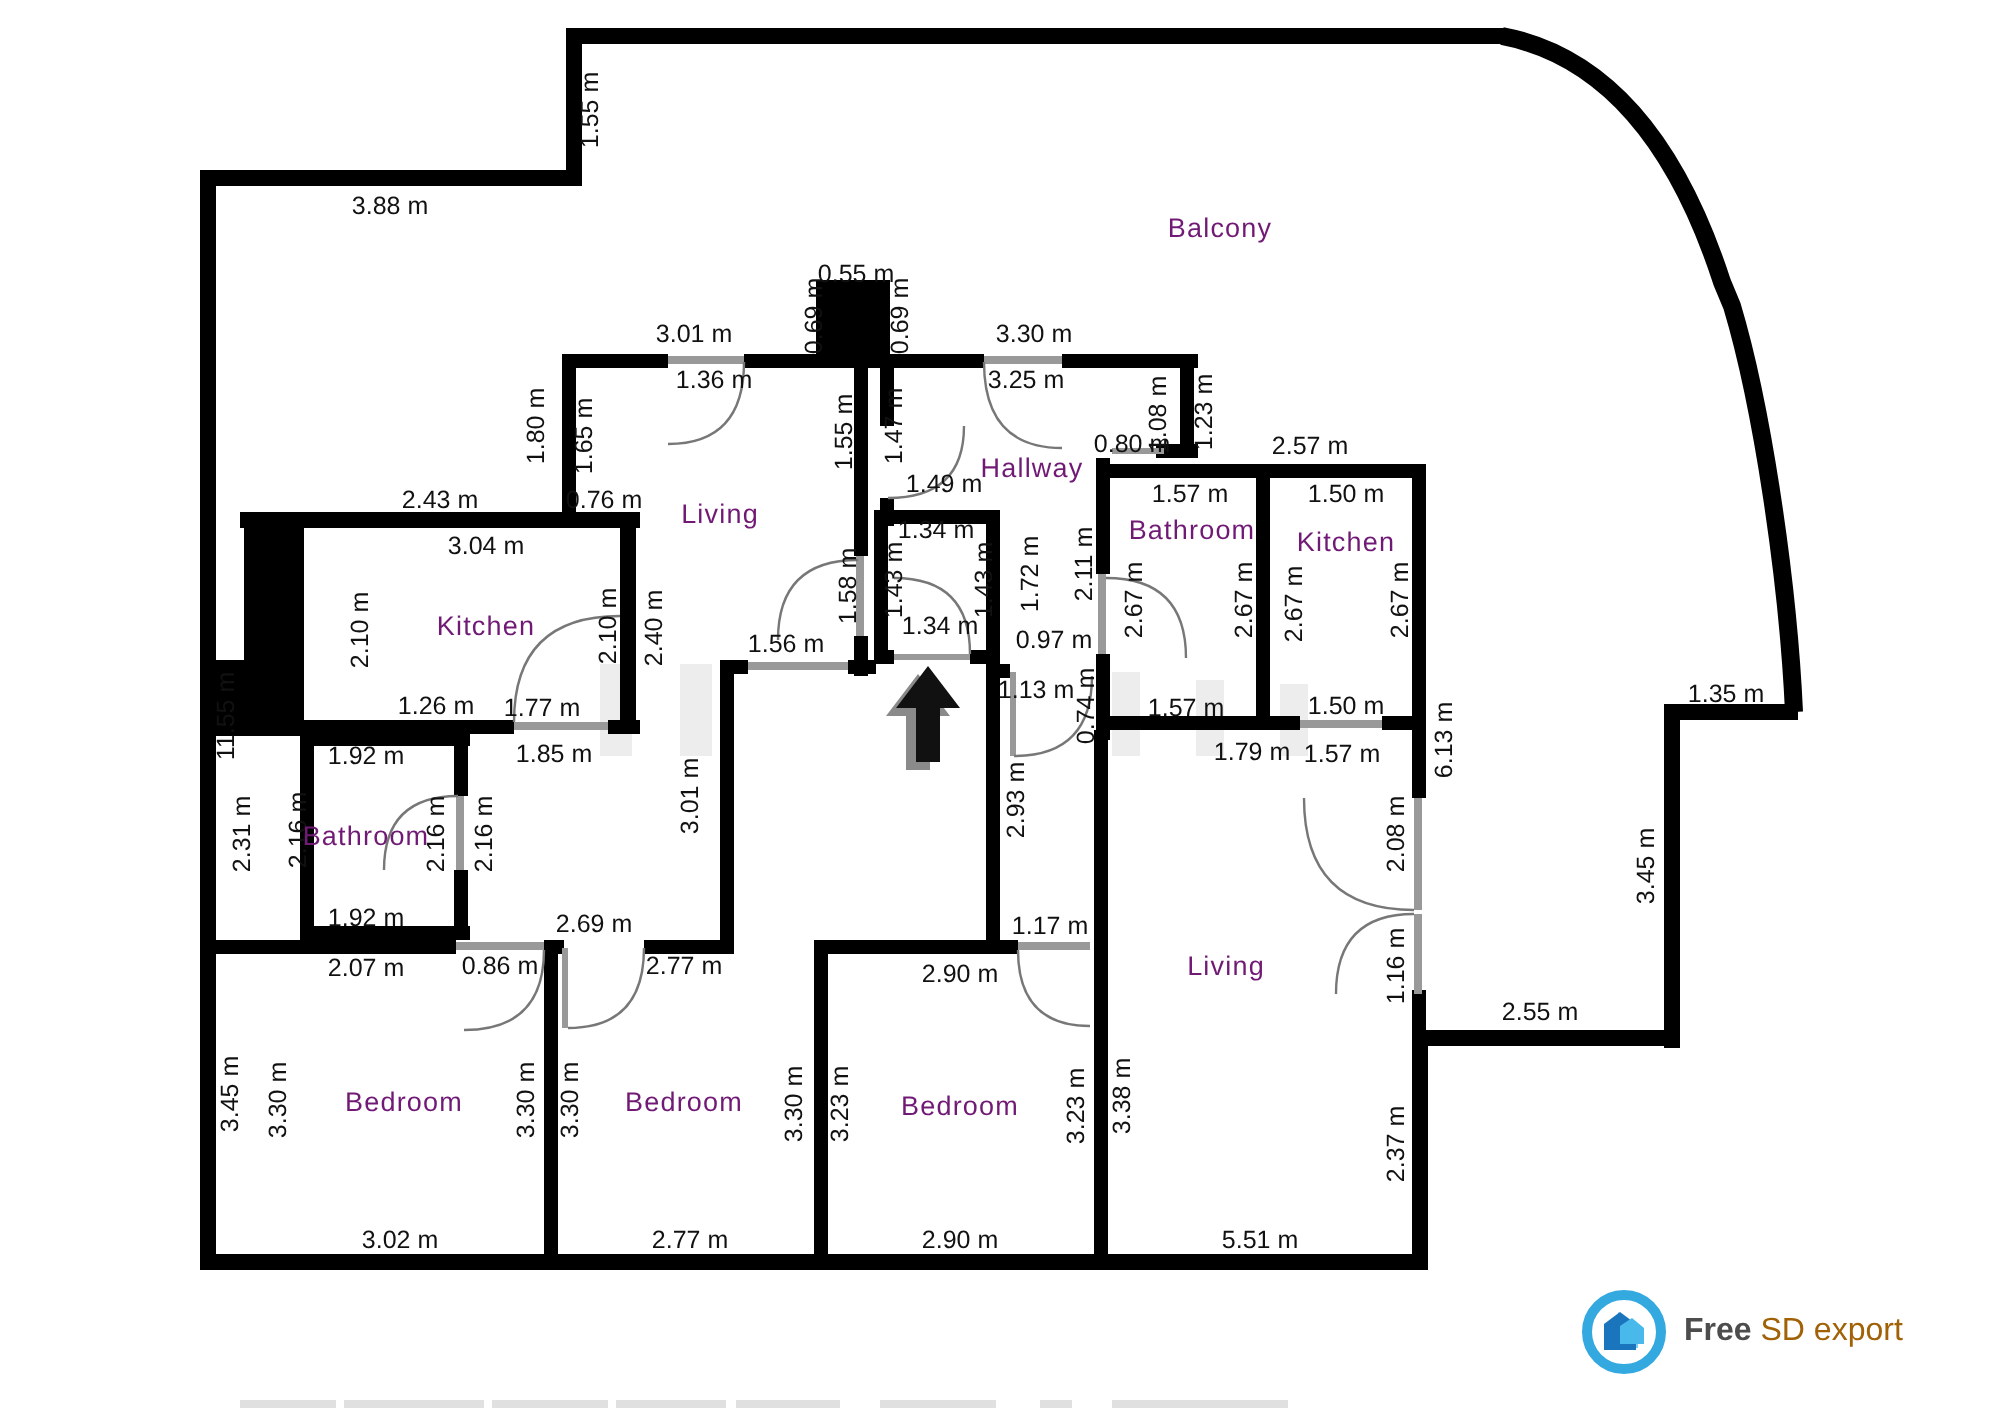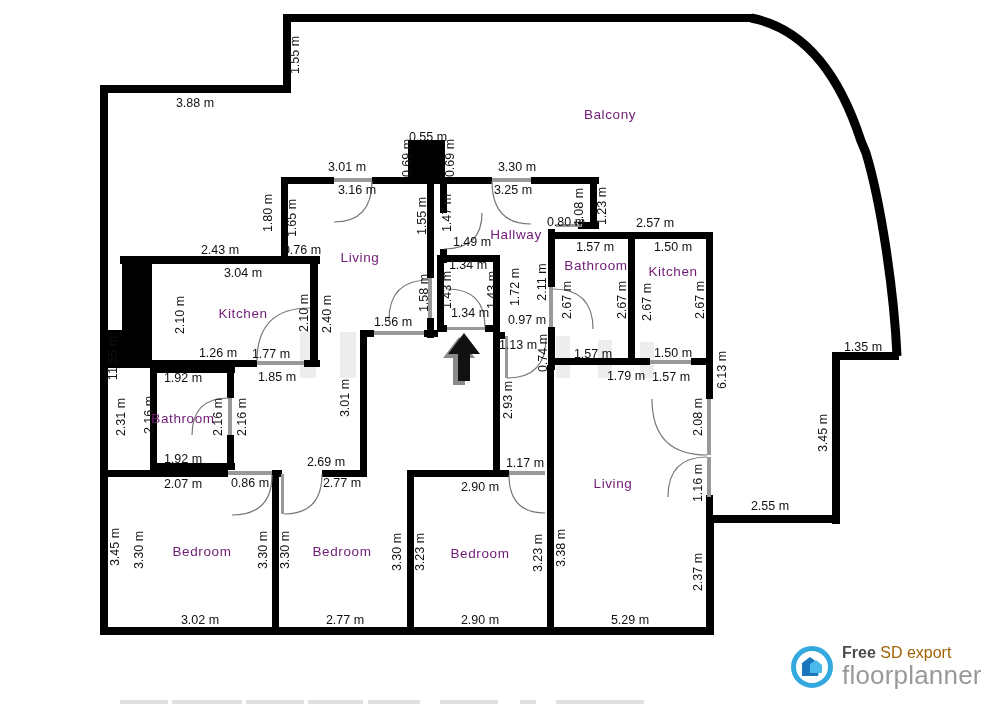--- a/index.html
+++ b/index.html
@@ -144,33 +144,33 @@
       <rect x="440" y="700" width="58" height="4"></rect>
       <rect x="520" y="700" width="16" height="4"></rect>
       <rect x="556" y="700" width="88" height="4"></rect>
     </g>
   </svg>
 
   <div class="labels">
       <span class="dim" style="left: 195px; top: 103px; transform: translate(-50%, -50%); position: absolute;">3.88 m</span>
       <span class="dim" style="left: 428px; top: 137px; transform: translate(-50%, -50%); position: absolute;">0.55 m</span>
       <span class="dim" style="left: 347px; top: 167px; transform: translate(-50%, -50%); position: absolute;">3.01 m</span>
-      <span class="dim" style="left: 357px; top: 190px; transform: translate(-50%, -50%); position: absolute;">3.16 m</span>
+      <span class="dim" style="left: 357px; top: 190px; transform: translate(-50%, -50%); position: absolute;">1.36 m</span>
       <span class="dim" style="left: 517px; top: 167px; transform: translate(-50%, -50%); position: absolute;">3.30 m</span>
       <span class="dim" style="left: 513px; top: 190px; transform: translate(-50%, -50%); position: absolute;">3.25 m</span>
       <span class="dim" style="left: 655px; top: 223px; transform: translate(-50%, -50%); position: absolute;">2.57 m</span>
       <span class="dim" style="left: 220px; top: 250px; transform: translate(-50%, -50%); position: absolute;">2.43 m</span>
       <span class="dim" style="left: 302px; top: 250px; transform: translate(-50%, -50%); position: absolute;">0.76 m</span>
       <span class="dim" style="left: 243px; top: 273px; transform: translate(-50%, -50%); position: absolute;">3.04 m</span>
       <span class="dim" style="left: 218px; top: 353px; transform: translate(-50%, -50%); position: absolute;">1.26 m</span>
       <span class="dim" style="left: 271px; top: 354px; transform: translate(-50%, -50%); position: absolute;">1.77 m</span>
       <span class="dim" style="left: 183px; top: 378px; transform: translate(-50%, -50%); position: absolute;">1.92 m</span>
       <span class="dim" style="left: 277px; top: 377px; transform: translate(-50%, -50%); position: absolute;">1.85 m</span>
       <span class="dim" style="left: 183px; top: 459px; transform: translate(-50%, -50%); position: absolute;">1.92 m</span>
-      <span class="dim" style="left: 297px; top: 462px; transform: translate(-50%, -50%); position: absolute; margin-left: 29px;">2.69 m</span>
+      <span class="dim" style="left: 297px; top: 462px; transform: translate(-50%, -50%); position: absolute;">2.69 m</span>
       <span class="dim" style="left: 183px; top: 484px; transform: translate(-50%, -50%); position: absolute;">2.07 m</span>
       <span class="dim" style="left: 250px; top: 483px; transform: translate(-50%, -50%); position: absolute;">0.86 m</span>
       <span class="dim" style="left: 342px; top: 483px; transform: translate(-50%, -50%); position: absolute;">2.77 m</span>
       <span class="dim" style="left: 393px; top: 322px; transform: translate(-50%, -50%); position: absolute;">1.56 m</span>
       <span class="dim" style="left: 468px; top: 265px; transform: translate(-50%, -50%); position: absolute;">1.34 m</span>
       <span class="dim" style="left: 470px; top: 313px; transform: translate(-50%, -50%); position: absolute;">1.34 m</span>
       <span class="dim" style="left: 472px; top: 242px; transform: translate(-50%, -50%); position: absolute;">1.49 m</span>
       <span class="dim" style="left: 527px; top: 320px; transform: translate(-50%, -50%); position: absolute;">0.97 m</span>
       <span class="dim" style="left: 518px; top: 345px; transform: translate(-50%, -50%); position: absolute;">1.13 m</span>
       <span class="dim" style="left: 566px; top: 222px; transform: translate(-50%, -50%); position: absolute;">0.80 m</span>
@@ -180,21 +180,21 @@
       <span class="dim" style="left: 673px; top: 353px; transform: translate(-50%, -50%); position: absolute;">1.50 m</span>
       <span class="dim" style="left: 590px; top: 376px; transform: translate(-50%, -50%); position: absolute; margin-left: 36px;">1.79 m</span>
       <span class="dim" style="left: 671px; top: 377px; transform: translate(-50%, -50%); position: absolute;">1.57 m</span>
       <span class="dim" style="left: 863px; top: 347px; transform: translate(-50%, -50%); position: absolute;">1.35 m</span>
       <span class="dim" style="left: 770px; top: 506px; transform: translate(-50%, -50%); position: absolute; text-align: center;">2.55 m</span>
       <span class="dim" style="left: 525px; top: 463px; transform: translate(-50%, -50%); position: absolute;">1.17 m</span>
       <span class="dim" style="left: 480px; top: 487px; transform: translate(-50%, -50%); position: absolute;">2.90 m</span>
       <span class="dim" style="left: 200px; top: 620px; transform: translate(-50%, -50%); position: absolute;">3.02 m</span>
       <span class="dim" style="left: 345px; top: 620px; transform: translate(-50%, -50%); position: absolute;">2.77 m</span>
       <span class="dim" style="left: 480px; top: 620px; transform: translate(-50%, -50%); position: absolute;">2.90 m</span>
-      <span class="dim" style="left: 630px; top: 620px; transform: translate(-50%, -50%); position: absolute;">5.29 m</span>
+      <span class="dim" style="left: 630px; top: 620px; transform: translate(-50%, -50%); position: absolute;">5.51 m</span>
       <span class="dim" style="left: 295px; top: 55px; transform: translate(-50%, -50%) rotate(-90deg); position: absolute;">1.55 m</span>
       <span class="dim" style="left: 407px; top: 158px; transform: translate(-50%, -50%) rotate(-90deg); position: absolute;">0.69 m</span>
       <span class="dim" style="left: 450px; top: 158px; transform: translate(-50%, -50%) rotate(-90deg); position: absolute;">0.69 m</span>
       <span class="dim" style="left: 268px; top: 213px; transform: translate(-50%, -50%) rotate(-90deg); position: absolute;">1.80 m</span>
       <span class="dim" style="left: 292px; top: 218px; transform: translate(-50%, -50%) rotate(-90deg); position: absolute;">1.65 m</span>
       <span class="dim" style="left: 422px; top: 216px; transform: translate(-50%, -50%) rotate(-90deg); position: absolute;">1.55 m</span>
       <span class="dim" style="left: 447px; top: 213px; transform: translate(-50%, -50%) rotate(-90deg); position: absolute;">1.47 m</span>
       <span class="dim" style="left: 180px; top: 315px; transform: translate(-50%, -50%) rotate(-90deg); position: absolute;">2.10 m</span>
       <span class="dim" style="left: 304px; top: 313px; transform: translate(-50%, -50%) rotate(-90deg); position: absolute;">2.10 m</span>
       <span class="dim" style="left: 327px; top: 314px; transform: translate(-50%, -50%) rotate(-90deg); position: absolute;">2.40 m</span>
@@ -252,17 +252,16 @@
         <polygon points="10,2 20,9 20,20 10,20" fill="#7fcdf0"></polygon>
         <polygon points="3,8 11,2 19,8 19,21 3,21" fill="#1b75bc"></polygon>
         <polygon points="11,9 17,5 23,10 23,18 11,18" fill="#49b8ea"></polygon>
       </svg>
     </div>
     <div class="logo-text">
       <div class="logo-line1">
         <span class="logo-free">Free</span>
         <span class="logo-sd">SD export</span>
       </div>
-      <div class="logo-brand">floorplanner</div>
     </div>
   </div>
 
 </div>
 
 </body></html>

